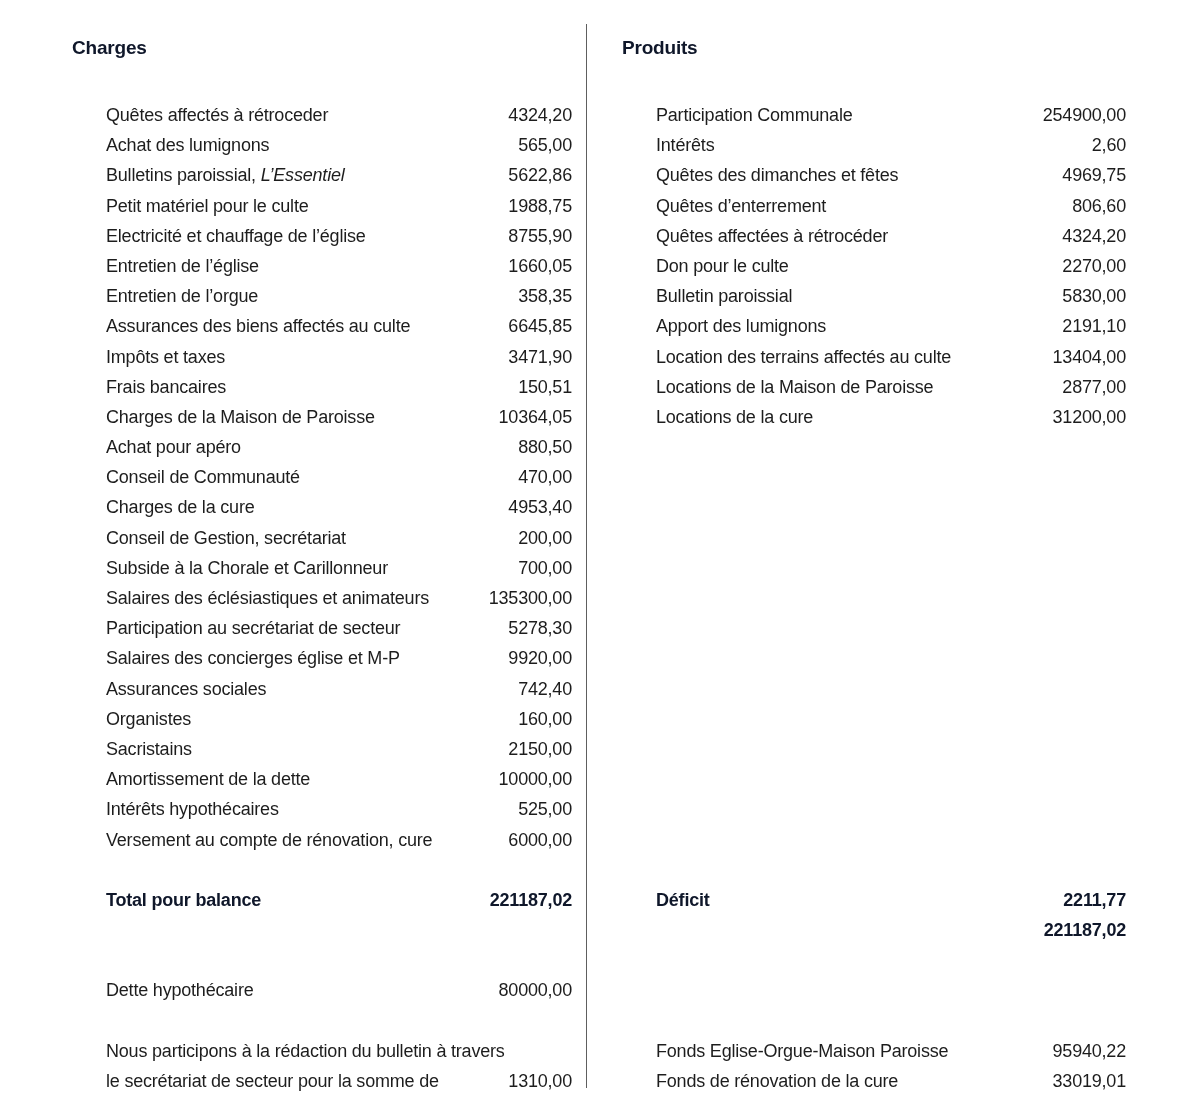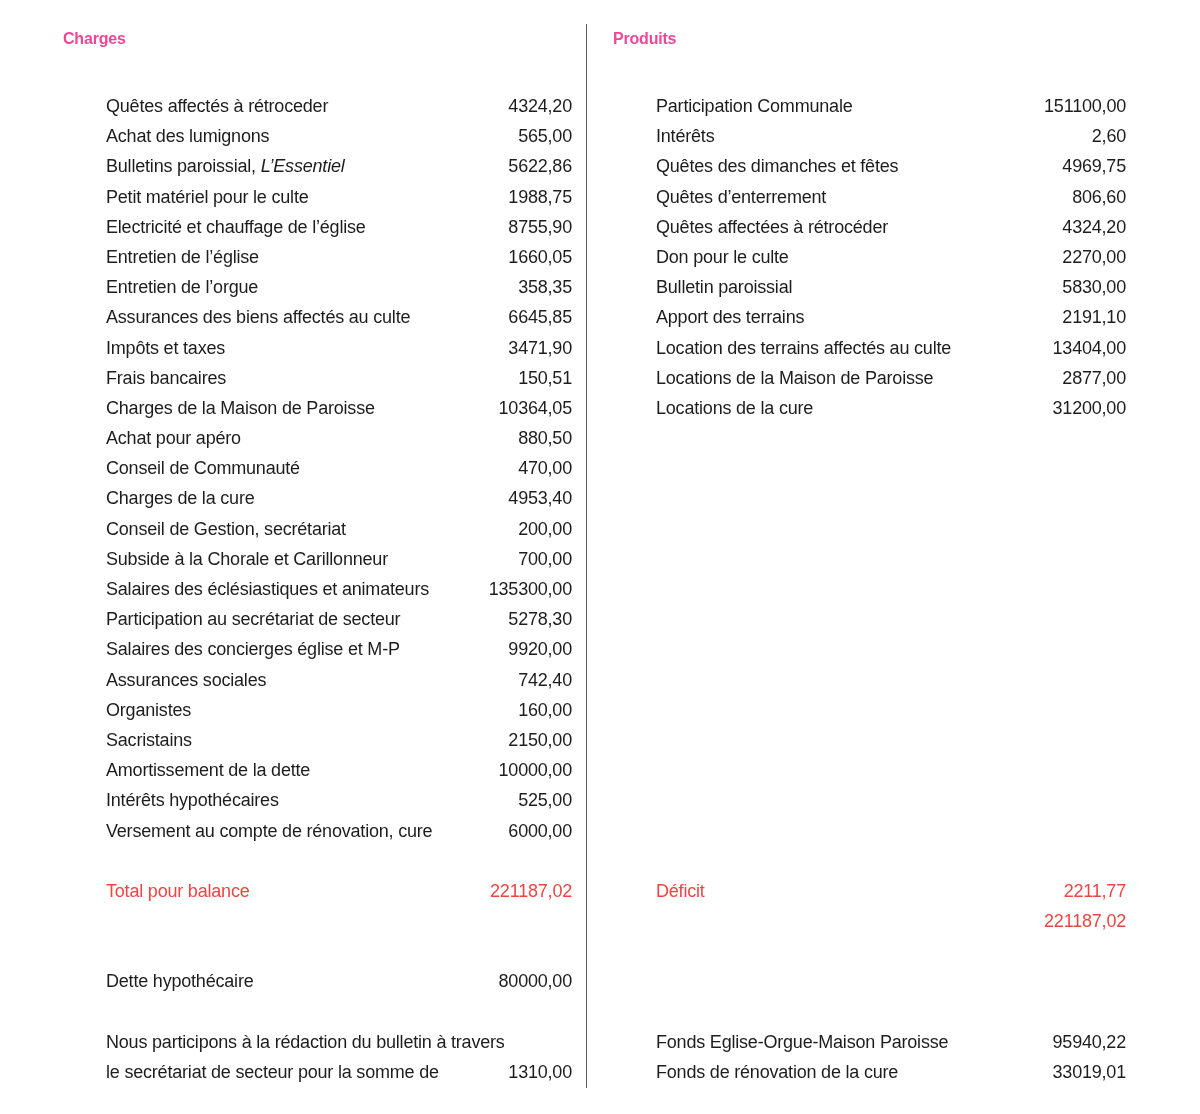--- a/index.html
+++ b/index.html
@@ -15,33 +15,33 @@
   .divider{
     position:absolute;
     left:586px;top:24px;
     width:1px;height:1064px;
     background:#5e5e5e;
   }
   .col{position:absolute;top:25px;}
   .col-charges{left:59px;width:513px;}
   .col-produits{left:609px;width:517px;}
   .col-header{
-    font-size:16px;line-height:20px;margin:4px;
-    font-weight:bold;color:#ec4899;
+    font-size:19px;line-height:20px;margin:13px;
+    font-weight:bold;color:#0f172a;
   }
   .rows{margin-top:42px;}
   .row{
     display:flex;justify-content:space-between;align-items:baseline;
     height:30.2px;line-height:30.2px;
     font-size:18px;
     margin-left:47px;
   }
   .label{white-space:nowrap;}
   .value{text-align:left;white-space:nowrap;}
-  .bold .label,.bold .value{font-weight:normal;color:#ef4444;}
+  .bold .label,.bold .value{font-weight:bold;color:#0f172a;}
   .italic{font-style:italic;}
   .total-row{margin-top:30.2px;}
   .dette-row{margin-top:60.4px;}
   .note-block{margin-top:30.2px;}
   .deficit-block{margin-top:453px;}
   .fonds-block{margin-top:90.6px;}
 </style>
 </head>
 <body>
 
@@ -173,21 +173,21 @@
     </div>
   </div>
 </div>
 
 <div class="col col-produits">
   <h2 class="col-header">Produits</h2>
 
   <div class="rows" id="produits-items">
       <div class="row">
         <span class="label">Participation Communale</span>
-        <span class="value">151100,00</span>
+        <span class="value">254900,00</span>
       </div>
       <div class="row">
         <span class="label">Intérêts</span>
         <span class="value">2,60</span>
       </div>
       <div class="row">
         <span class="label">Quêtes des dimanches et fêtes</span>
         <span class="value">4969,75</span>
       </div>
       <div class="row">
@@ -200,21 +200,21 @@
       </div>
       <div class="row">
         <span class="label">Don pour le culte</span>
         <span class="value">2270,00</span>
       </div>
       <div class="row">
         <span class="label">Bulletin paroissial</span>
         <span class="value">5830,00</span>
       </div>
       <div class="row">
-        <span class="label">Apport des terrains</span>
+        <span class="label">Apport des lumignons</span>
         <span class="value">2191,10</span>
       </div>
       <div class="row">
         <span class="label">Location des terrains affectés au culte</span>
         <span class="value">13404,00</span>
       </div>
       <div class="row">
         <span class="label">Locations de la Maison de Paroisse</span>
         <span class="value">2877,00</span>
       </div>

